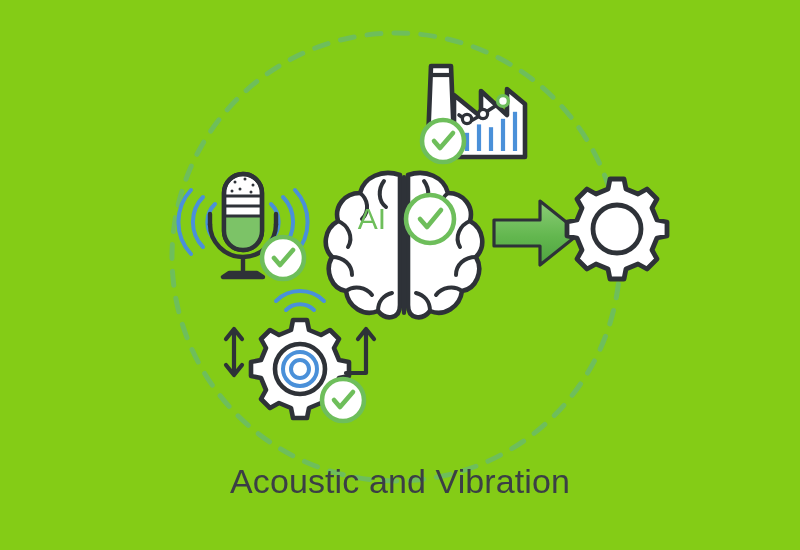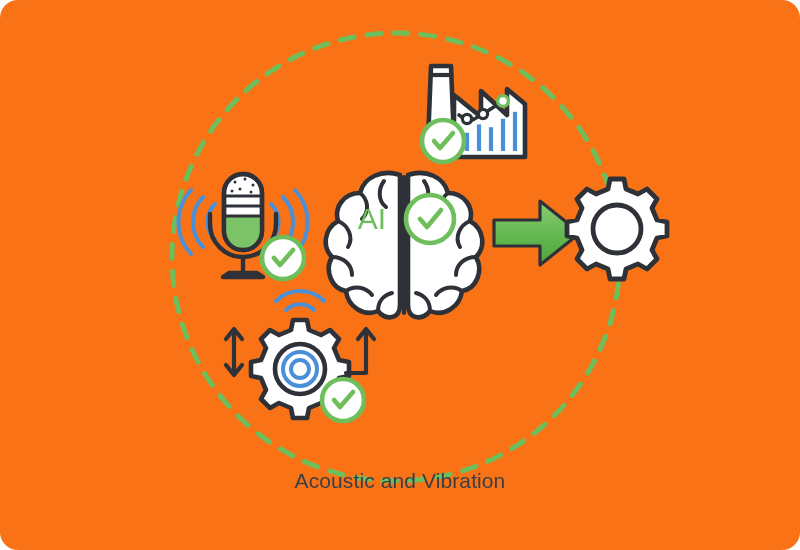--- a/index.html
+++ b/index.html
@@ -28,31 +28,31 @@
   .title-block {
     position: absolute;
     left: 0;
     top: 462px;
     width: 800px;
     text-align: center;
     pointer-events: none;
   }
   .title-line {
     font-family: "Liberation Sans", sans-serif;
-    font-size: 21px;
+    font-size: 34px;
     line-height: 38px;
     color: #3b3f45;
     letter-spacing: 0.1px;
     font-weight: 400;
   }
 </style>
 </head>
 <body style="background: rgb(253, 253, 253);">
 
-<div id="stage" style="background: #f97316; border-radius: 18px;">
+<div id="stage" style="background: #84cc16;">
 
   <svg id="scene" viewBox="0 0 800 550" xmlns="http://www.w3.org/2000/svg">
 
     <circle cx="396" cy="257" r="224" fill="none" stroke="#6ebe5b" stroke-width="5" stroke-linecap="round" stroke-dasharray="14 13"></circle>
 
     <g transform="translate(473,113)">
 
       <path d="M -42 -47 L -22 -47 L -19 28 L -45 28 Z" fill="#ffffff" stroke="#2e3238" stroke-width="4.6" stroke-linejoin="round"></path>
       <line x1="-44" y1="-38" x2="-20" y2="-38" stroke="#2e3238" stroke-width="4.2"></line>
 

